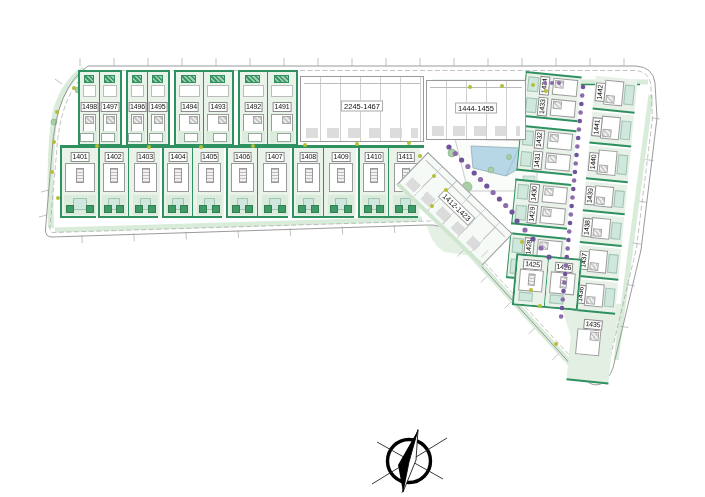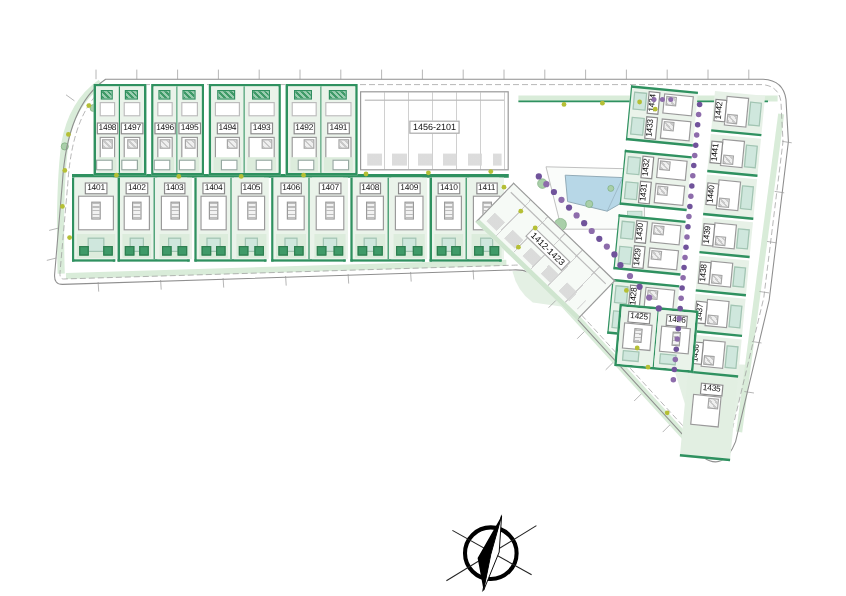--- a/index.html
+++ b/index.html
@@ -447,21 +447,26 @@
           <div class="garden" style="left: 2px; right: 2px; bottom: 1px; height: 20px;">
             <div class="terrace" style="left: 27%; width: 46%; top: 3px; height: 12px;"></div>
             <div class="shrub" style="left: 2px; bottom: 2px;"></div>
             <div class="shrub" style="right: 2px; bottom: 2px;"></div>
           </div>
         </div>
       </div>
       <div class="apt" style="left: 300px; top: 76px; width: 124px; height: 66px;">
         <div class="topline"></div>
         <div class="balconies"></div>
-        <div class="aptlabel">1456-2101</div>
+        <div class="aptlabel">2245-1467</div>
+      </div>
+      <div class="apt" style="left: 426px; top: 80px; width: 100px; height: 60px;">
+        <div class="topline"></div>
+        <div class="balconies"></div>
+        <div class="aptlabel">1444-1455</div>
       </div>
       <div class="apt" style="left: 428px; top: 152px; width: 118px; height: 46px; transform: rotate(44deg); transform-origin: 0px 0px; border-bottom: 4px solid rgb(207, 229, 207); background-color: rgb(246, 250, 246);">
         <div class="topline"></div>
         <div class="balconies"></div>
         <div class="aptlabel">1412-1423</div>
       </div>
     </div>
 
   <svg id="fg-svg" width="705" height="497" viewBox="0 0 705 497" style="z-index:4;pointer-events:none;">
     <g id="ticks">

